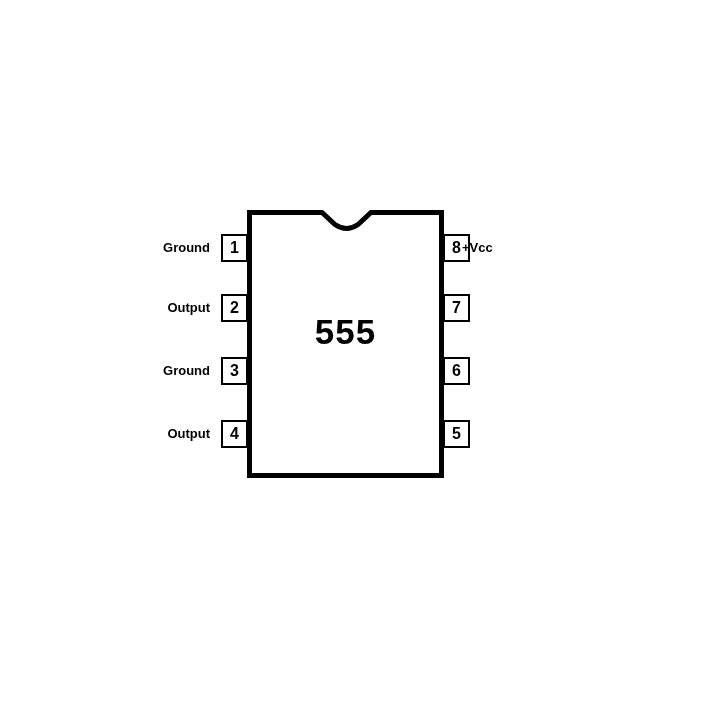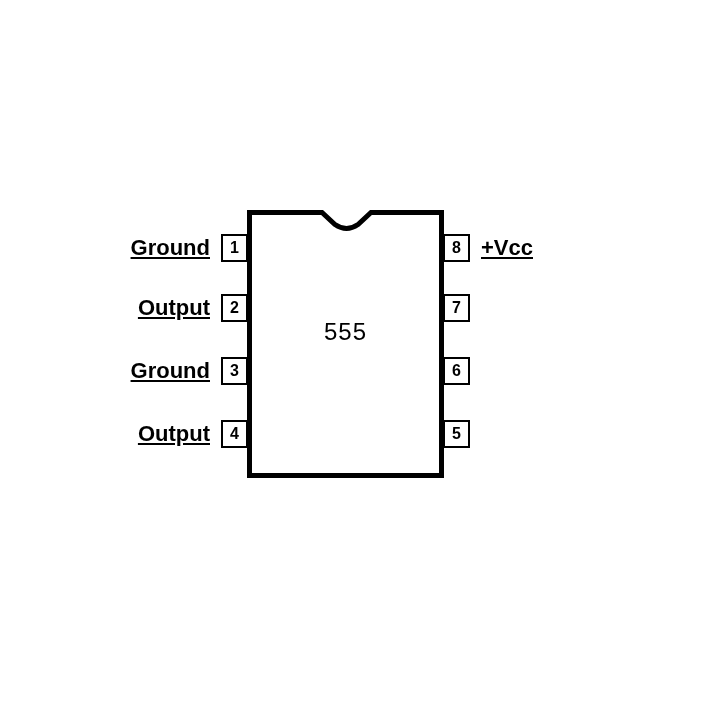--- a/index.html
+++ b/index.html
@@ -25,22 +25,22 @@
     height: 720px;
   }
   .chip-label {
     position: absolute;
     left: 247px;
     top: 312px;
     width: 197px;
     height: 40px;
     line-height: 40px;
     text-align: center;
-    font-size: 24px;
-    font-weight: normal;
+    font-size: 35px;
+    font-weight: bold;
     color: #000000;
     letter-spacing: 1px;
   }
   .pin-box {
     position: absolute;
     width: 27px;
     height: 28px;
     border: 2px solid #000000;
     background: #ffffff;
     box-sizing: border-box;
@@ -54,32 +54,31 @@
   .pin-box.left  { left: 221px; }
   .pin-box.right { left: 443px; }
   .row-1 { top: 234px; }
   .row-2 { top: 294px; }
   .row-3 { top: 357px; }
   .row-4 { top: 420px; }
   .pin-name {
     position: absolute;
     height: 28px;
     line-height: 28px;
-    font-size: 22px;
+    font-size: 13px;
     font-weight: bold;
     color: #000000;
     white-space: nowrap;
-    text-decoration: underline;
   }
   .pin-name.left {
     right: 510px;
     text-align: right;
   }
   .pin-name.right {
-    left: 481px;
+    left: 462px;
     text-align: center;
   }
 </style>
 </head>
 <body>
 
 <div class="canvas">
 
   <svg class="chip-svg" viewBox="0 0 720 720" xmlns="http://www.w3.org/2000/svg" aria-hidden="true">
     <path d="M 249.5 212.5 H 322 L 335 224.5 Q 346.5 232.5 358 224.5 L 371 212.5 H 441.5 V 475.5 H 249.5 Z" fill="#ffffff" stroke="#000000" stroke-width="5" stroke-linejoin="miter"></path>

